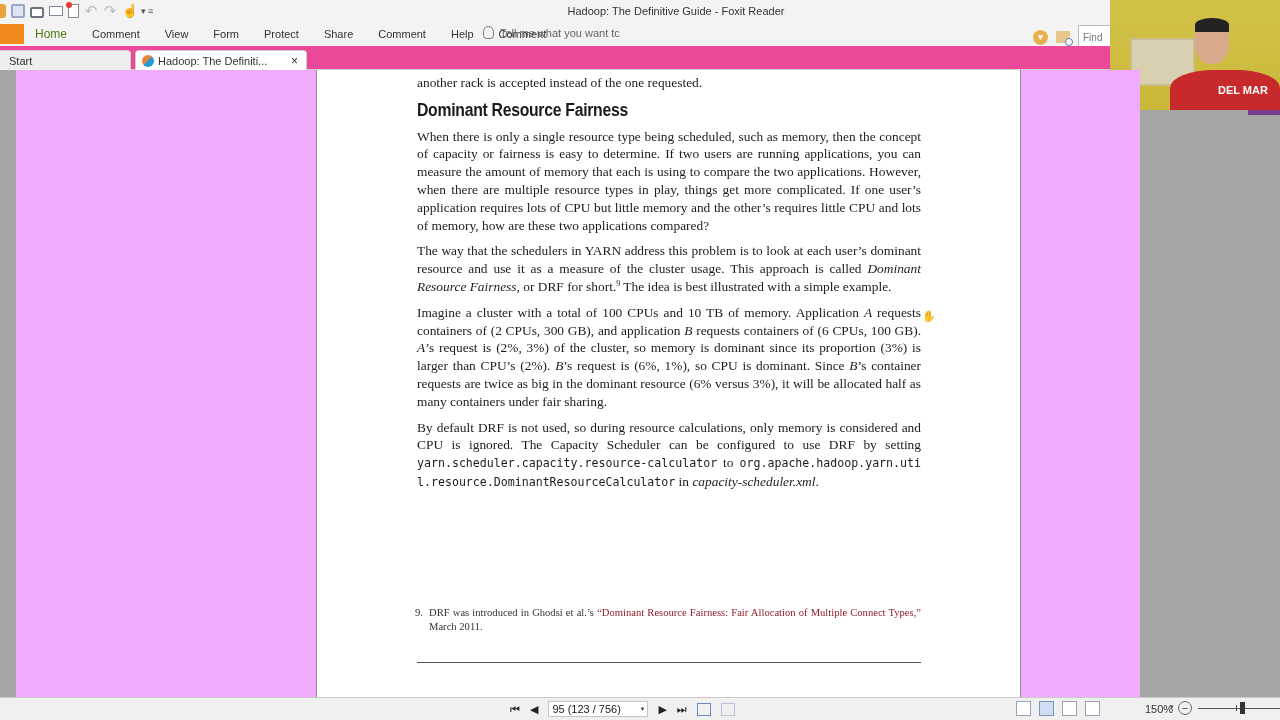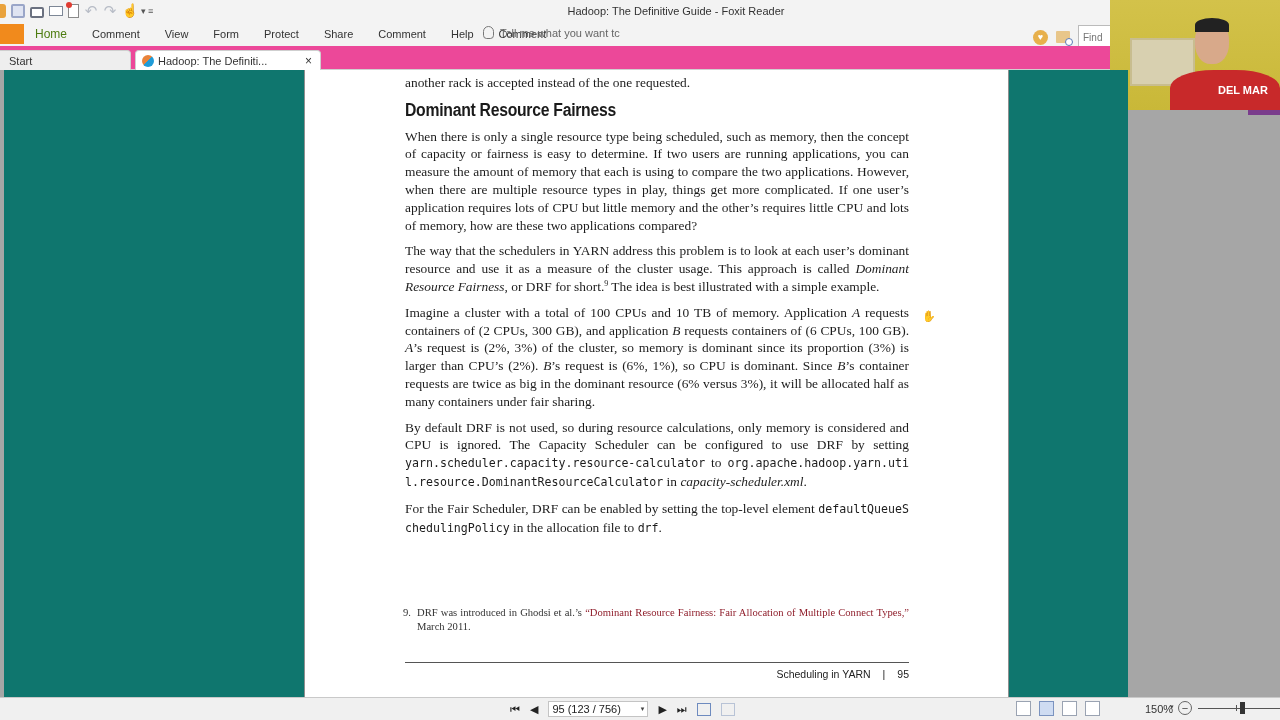--- a/index.html
+++ b/index.html
@@ -32,35 +32,35 @@
   .right-tools { position: absolute; left: 1033px; top: 3px; display: flex; align-items: center; gap: 8px; }
   .heart { width: 15px; height: 15px; border-radius: 50%; background: #e7b04c; color: #fff; font-size: 9px; line-height: 15px; text-align: center; }
   .folder-search { width: 14px; height: 12px; background: #e8c68a; border-radius: 1px; position: relative; }
   .folder-search::after { content: ""; position: absolute; right: -3px; bottom: -3px; width: 6px; height: 6px; border: 1.5px solid #5b7bb6; border-radius: 50%; background: #fff; }
   .find-box { width: 40px; height: 24px; border: 1px solid #bbb; background: #fff; font-size: 10px; color: #555; padding: 2px 4px; font-family: "Liberation Sans", sans-serif; }
 
   
   .tabrow { position: absolute; left: 0; top: 46px; width: 1110px; height: 24px; background: #ec4899; border-bottom: 1px solid #d0d0d0; }
   .doctab { position: absolute; top: 4px; height: 20px; font-size: 11px; color: #333; display: flex; align-items: center; padding-left: 12px; border: 1px solid #cfcfcf; border-bottom: none; border-radius: 4px 4px 0 0; }
   .doctab.start { left: -4px; width: 135px; background: #eeeeee; }
-  .doctab.doc { left: 135px; width: 186px; background: #ffffff; padding-left: 6px; }
+  .doctab.doc { left: 135px; width: 172px; background: #ffffff; padding-left: 6px; }
   .foxit-logo { width: 12px; height: 12px; border-radius: 50%; background: linear-gradient(135deg,#e8833a 50%,#1f9bd7 50%); margin-right: 4px; }
   .doctab .close { position: absolute; right: 8px; font-size: 12px; color: #333; }
 
   
   .webcam { position: absolute; left: 1110px; top: 0; width: 170px; height: 110px; background: linear-gradient(180deg,#d3c24a 0%,#c9b838 100%); overflow: hidden; }
   .webcam .map { position: absolute; left: 20px; top: 38px; width: 65px; height: 48px; background: #d8d0b0; border: 2px solid #c8bd8f; }
   .webcam .person-head { position: absolute; left: 85px; top: 20px; width: 34px; height: 44px; border-radius: 45%; background: #d8a98a; }
   .webcam .hair { position: absolute; left: 85px; top: 18px; width: 34px; height: 14px; border-radius: 50% 50% 0 0; background: #222; }
   .webcam .hoodie { position: absolute; left: 60px; top: 70px; width: 110px; height: 45px; border-radius: 40% 40% 0 0; background: #c8292a; }
   .webcam .hoodie-text { position: absolute; left: 108px; top: 84px; color: #fff; font-size: 11px; font-weight: bold; }
   .webcam-accent { position: absolute; left: 1248px; top: 110px; width: 32px; height: 5px; background: #7a3c8c; }
 
   
-  .viewport { position: absolute; left: 4px; top: 70px; width: 1124px; height: 627px; background: #0f766e; }
+  .viewport { position: absolute; left: 16px; top: 70px; width: 1124px; height: 627px; background: #f0abfc; }
   .page { position: absolute; left: 300px; top: 0; width: 705px; height: 627px; background: #fff; border-left: 1px solid #8f8f8f; border-right: 1px solid #8f8f8f; }
   .content { position: absolute; left: 100px; top: 0; width: 504px; font-family: "Liberation Serif", serif; font-size: 13.4px; line-height: 17.8px; color: #1c1c1c; }
   .content p { text-align: justify; margin-bottom: 8px; }
   .content .mono { font-family: "DejaVu Sans Mono", monospace; font-size: 11.6px; }
   .content i { font-style: italic; }
   .top-cut { height: 4px; overflow: hidden; }
   .heading { font-family: "Liberation Sans", sans-serif; font-size: 17.5px; font-weight: bold; color: #1a1a1a; letter-spacing: -0.3px; margin: 10px 0 8px 0; transform: scaleX(0.9); transform-origin: left; }
   .sup { font-size: 8px; vertical-align: super; line-height: 0; }
   .footnote { position: absolute; left: 112px; top: 536px; width: 492px; font-family: "Liberation Serif", serif; font-size: 10.6px; line-height: 13.5px; color: #333; text-align: justify; }
   .footnote .fn-num { position: absolute; left: -14px; }
@@ -155,30 +155,26 @@
   <div class="viewport">
     <div class="page">
       <div class="content">
         <div class="top-cut"></div>
         <p>another rack is accepted instead of the one requested.</p>
         <div class="heading">Dominant Resource Fairness</div>
         <p>When there is only a single resource type being scheduled, such as memory, then the concept of capacity or fairness is easy to determine. If two users are running applications, you can measure the amount of memory that each is using to compare the two applications. However, when there are multiple resource types in play, things get more complicated. If one user’s application requires lots of CPU but little memory and the other’s requires little CPU and lots of memory, how are these two applications compared?</p>
         <p><span>The way that the schedulers in YARN address this problem is to look at each user’s dominant resource and use it as a measure of the cluster usage. This approach is called </span><i>Dominant Resource Fairness</i><span>, or DRF for short.</span><span class="sup">9</span><span> The idea is best illustrated with a simple example.</span></p>
         <p><span>Imagine a cluster with a total of 100 CPUs and 10 TB of memory. Application </span><i>A</i><span> requests containers of (2 CPUs, 300 GB), and application </span><i>B</i><span> requests containers of (6 CPUs, 100 GB). </span><i>A</i><span>’s request is (2%, 3%) of the cluster, so memory is dominant since its proportion (3%) is larger than CPU’s (2%). </span><i>B</i><span>’s request is (6%, 1%), so CPU is dominant. Since </span><i>B</i><span>’s container requests are twice as big in the dominant resource (6% versus 3%), it will be allocated half as many containers under fair sharing.</span></p>
         <p><span>By default DRF is not used, so during resource calculations, only memory is considered and CPU is ignored. The Capacity Scheduler can be configured to use DRF by setting </span><span class="mono">yarn.scheduler.capacity.resource-calculator</span><span> to </span><span class="mono" style="word-break:break-all">org.apache.hadoop.yarn.util.resource.DominantResourceCalculator</span><span> in </span><i>capacity-scheduler.xml</i><span>.</span></p>
-        <p><span>For the Fair Scheduler, DRF can be enabled by setting the top-level element </span><span class="mono" style="word-break:break-all">defaultQueueSchedulingPolicy</span><span> in the allocation file to </span><span class="mono">drf</span><span>.</span></p>
       </div>
       <div class="footnote">
         <span class="fn-num">9.</span>
         <span>DRF was introduced in Ghodsi et al.’s </span><span class="link">“Dominant Resource Fairness: Fair Allocation of Multiple Connect Types,”</span><span> March 2011.</span>
       </div>
       <div class="footer-rule"></div>
-      <div class="footer">
-        <span>Scheduling in YARN</span><span class="sep">|</span><span>95</span>
-      </div>
     </div>
   </div>
   <div class="hand-cursor">✋</div>
 
   <div class="statusbar">
     <div class="nav">
       <span class="btn">⏮</span>
       <span class="btn">◀</span>
       <div class="page-select">
         <span>95 (123 / 756)</span>

